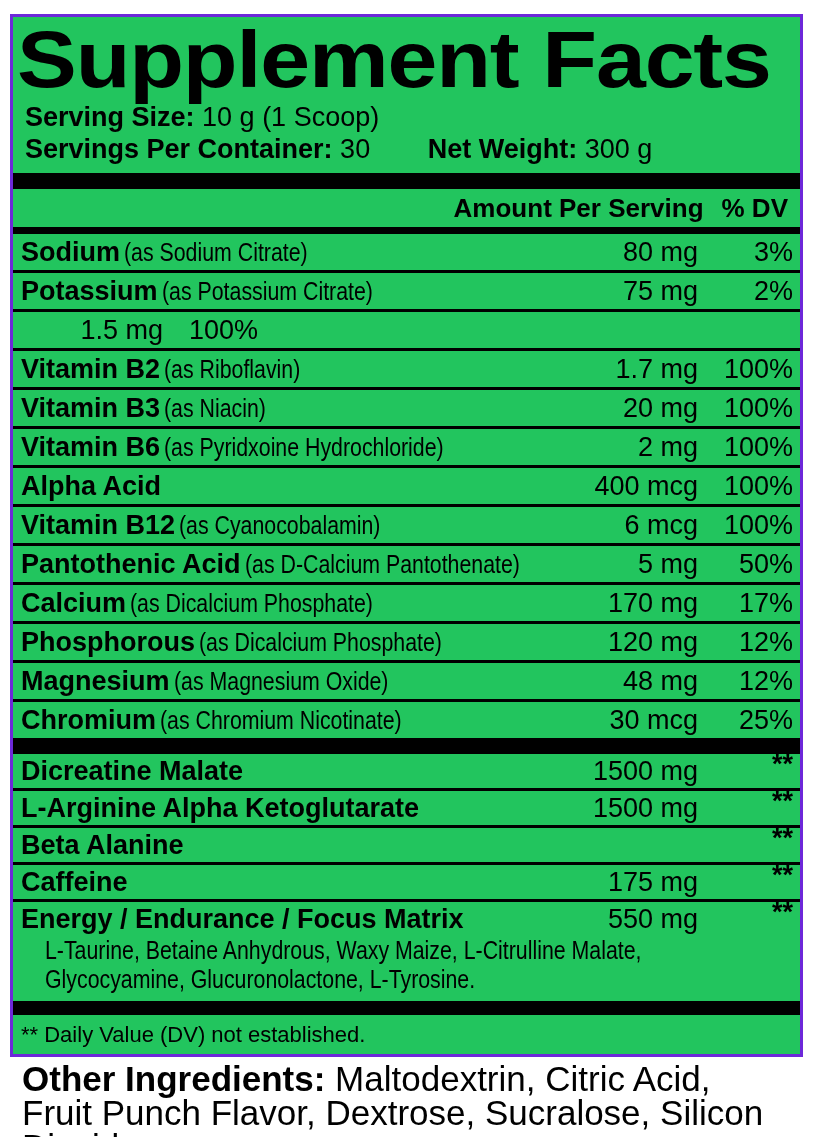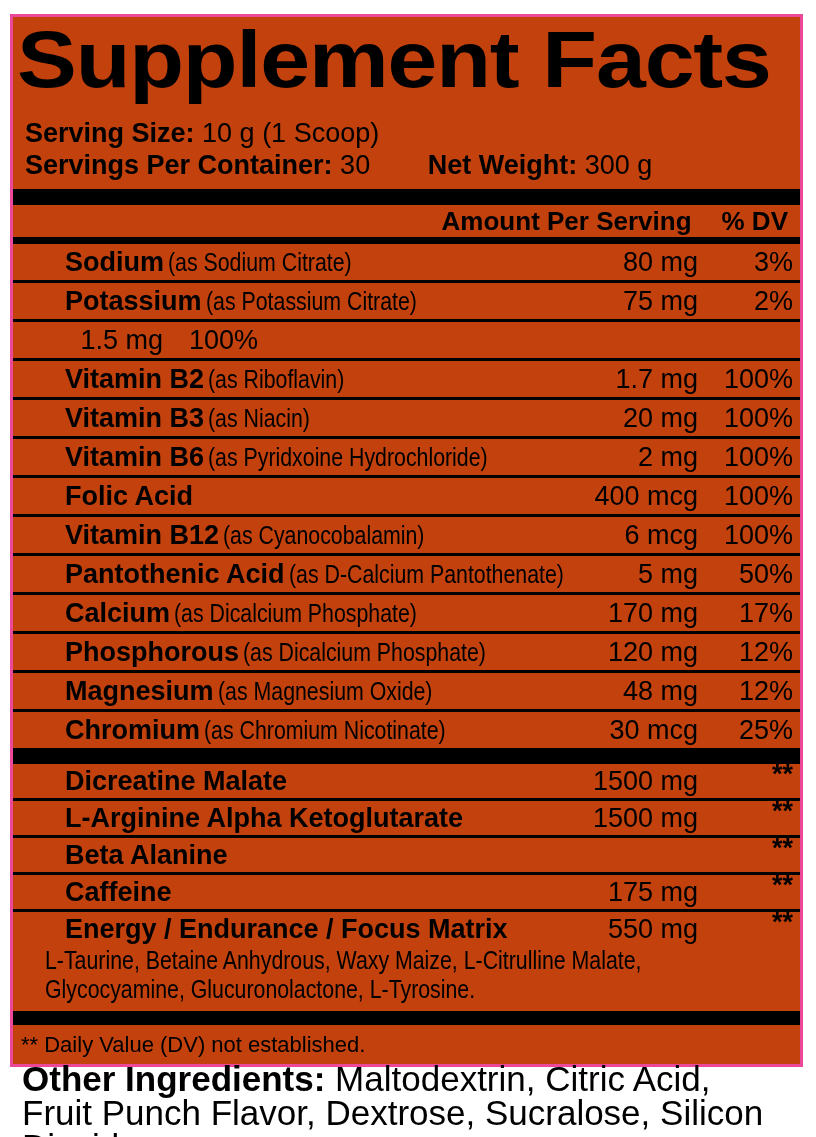--- a/index.html
+++ b/index.html
@@ -10,73 +10,73 @@
     height: 1137px;
     font-family: "Liberation Sans", sans-serif;
     color: #000000;
     overflow: hidden;
   }
   .panel {
     position: absolute;
     left: 10px;
     top: 14px;
     width: 787px;
-    border: 3px solid #ec4899;
-    background: #c2410c;
+    border: 3px solid #6d28d9;
+    background: #22c55e;
     box-sizing: content-box;
   }
   .title {
     display: inline-block;
     font-weight: bold;
     font-size: 80px;
     line-height: 74px;
     margin: 6px 0 0 4px;
     letter-spacing: -1px;
     white-space: nowrap;
     transform: scaleX(1.12);
     transform-origin: left center;
   }
   .serving-info {
-    margin: 20px 0 0 12px;
+    margin: 4px 0 0 12px;
     font-size: 27px;
     line-height: 32px;
   }
   .b { font-weight: bold; }
   .net-weight { margin-left: 50px; }
   .bar { background: #000; width: 100%; }
   .bar-top { height: 16px; margin-top: 8px; }
   .bar-under-header { height: 7px; }
   .bar-section { height: 16px; }
   .bar-bottom { height: 14px; }
   .col-header {
     display: flex;
     justify-content: flex-end;
     align-items: center;
-    height: 32px;
+    height: 38px;
     font-weight: bold;
     font-size: 26px;
     padding-right: 12px;
     padding-left: 40px;
   }
-  .col-header .dv-h { margin-left: 30px; }
+  .col-header .dv-h { margin-left: 18px; }
   .rows .row + .row, .blend .brow + .brow { border-top: 3px solid #000; }
   .row-line {
     display: flex;
     align-items: center;
     min-height: 36px;
     font-size: 27px;
   }
   .blend .row-line { min-height: 34px; }
   .name-cell {
     flex: 1 1 0;
     min-width: 0;
     padding-left: 8px;
     white-space: nowrap;
   }
-  .nname { font-weight: bold; margin-left: 44px; }
+  .nname { font-weight: bold; }
   .desc {
     display: inline-block;
     font-size: 26px;
     margin-left: 4px;
     white-space: nowrap;
     transform: scaleX(0.82);
     transform-origin: left center;
   }
   .col-amount { flex: 0 0 150px; text-align: right; white-space: nowrap; }
   .col-dv {
@@ -198,21 +198,21 @@
         <span class="nname">Vitamin B6</span><span class="desc">(as Pyridxoine Hydrochloride)</span>
       </div>
       <div class="col-amount">2 mg</div>
       <div class="col-dv">100%</div>
     </div>
   </div>
 
   <div class="row">
     <div class="row-line">
       <div class="name-cell">
-        <span class="nname">Folic Acid</span>
+        <span class="nname">Alpha Acid</span>
       </div>
       <div class="col-amount">400 mcg</div>
       <div class="col-dv">100%</div>
     </div>
   </div>
 
   <div class="row">
     <div class="row-line">
       <div class="name-cell">
         <span class="nname">Vitamin B12</span><span class="desc">(as Cyanocobalamin)</span>

